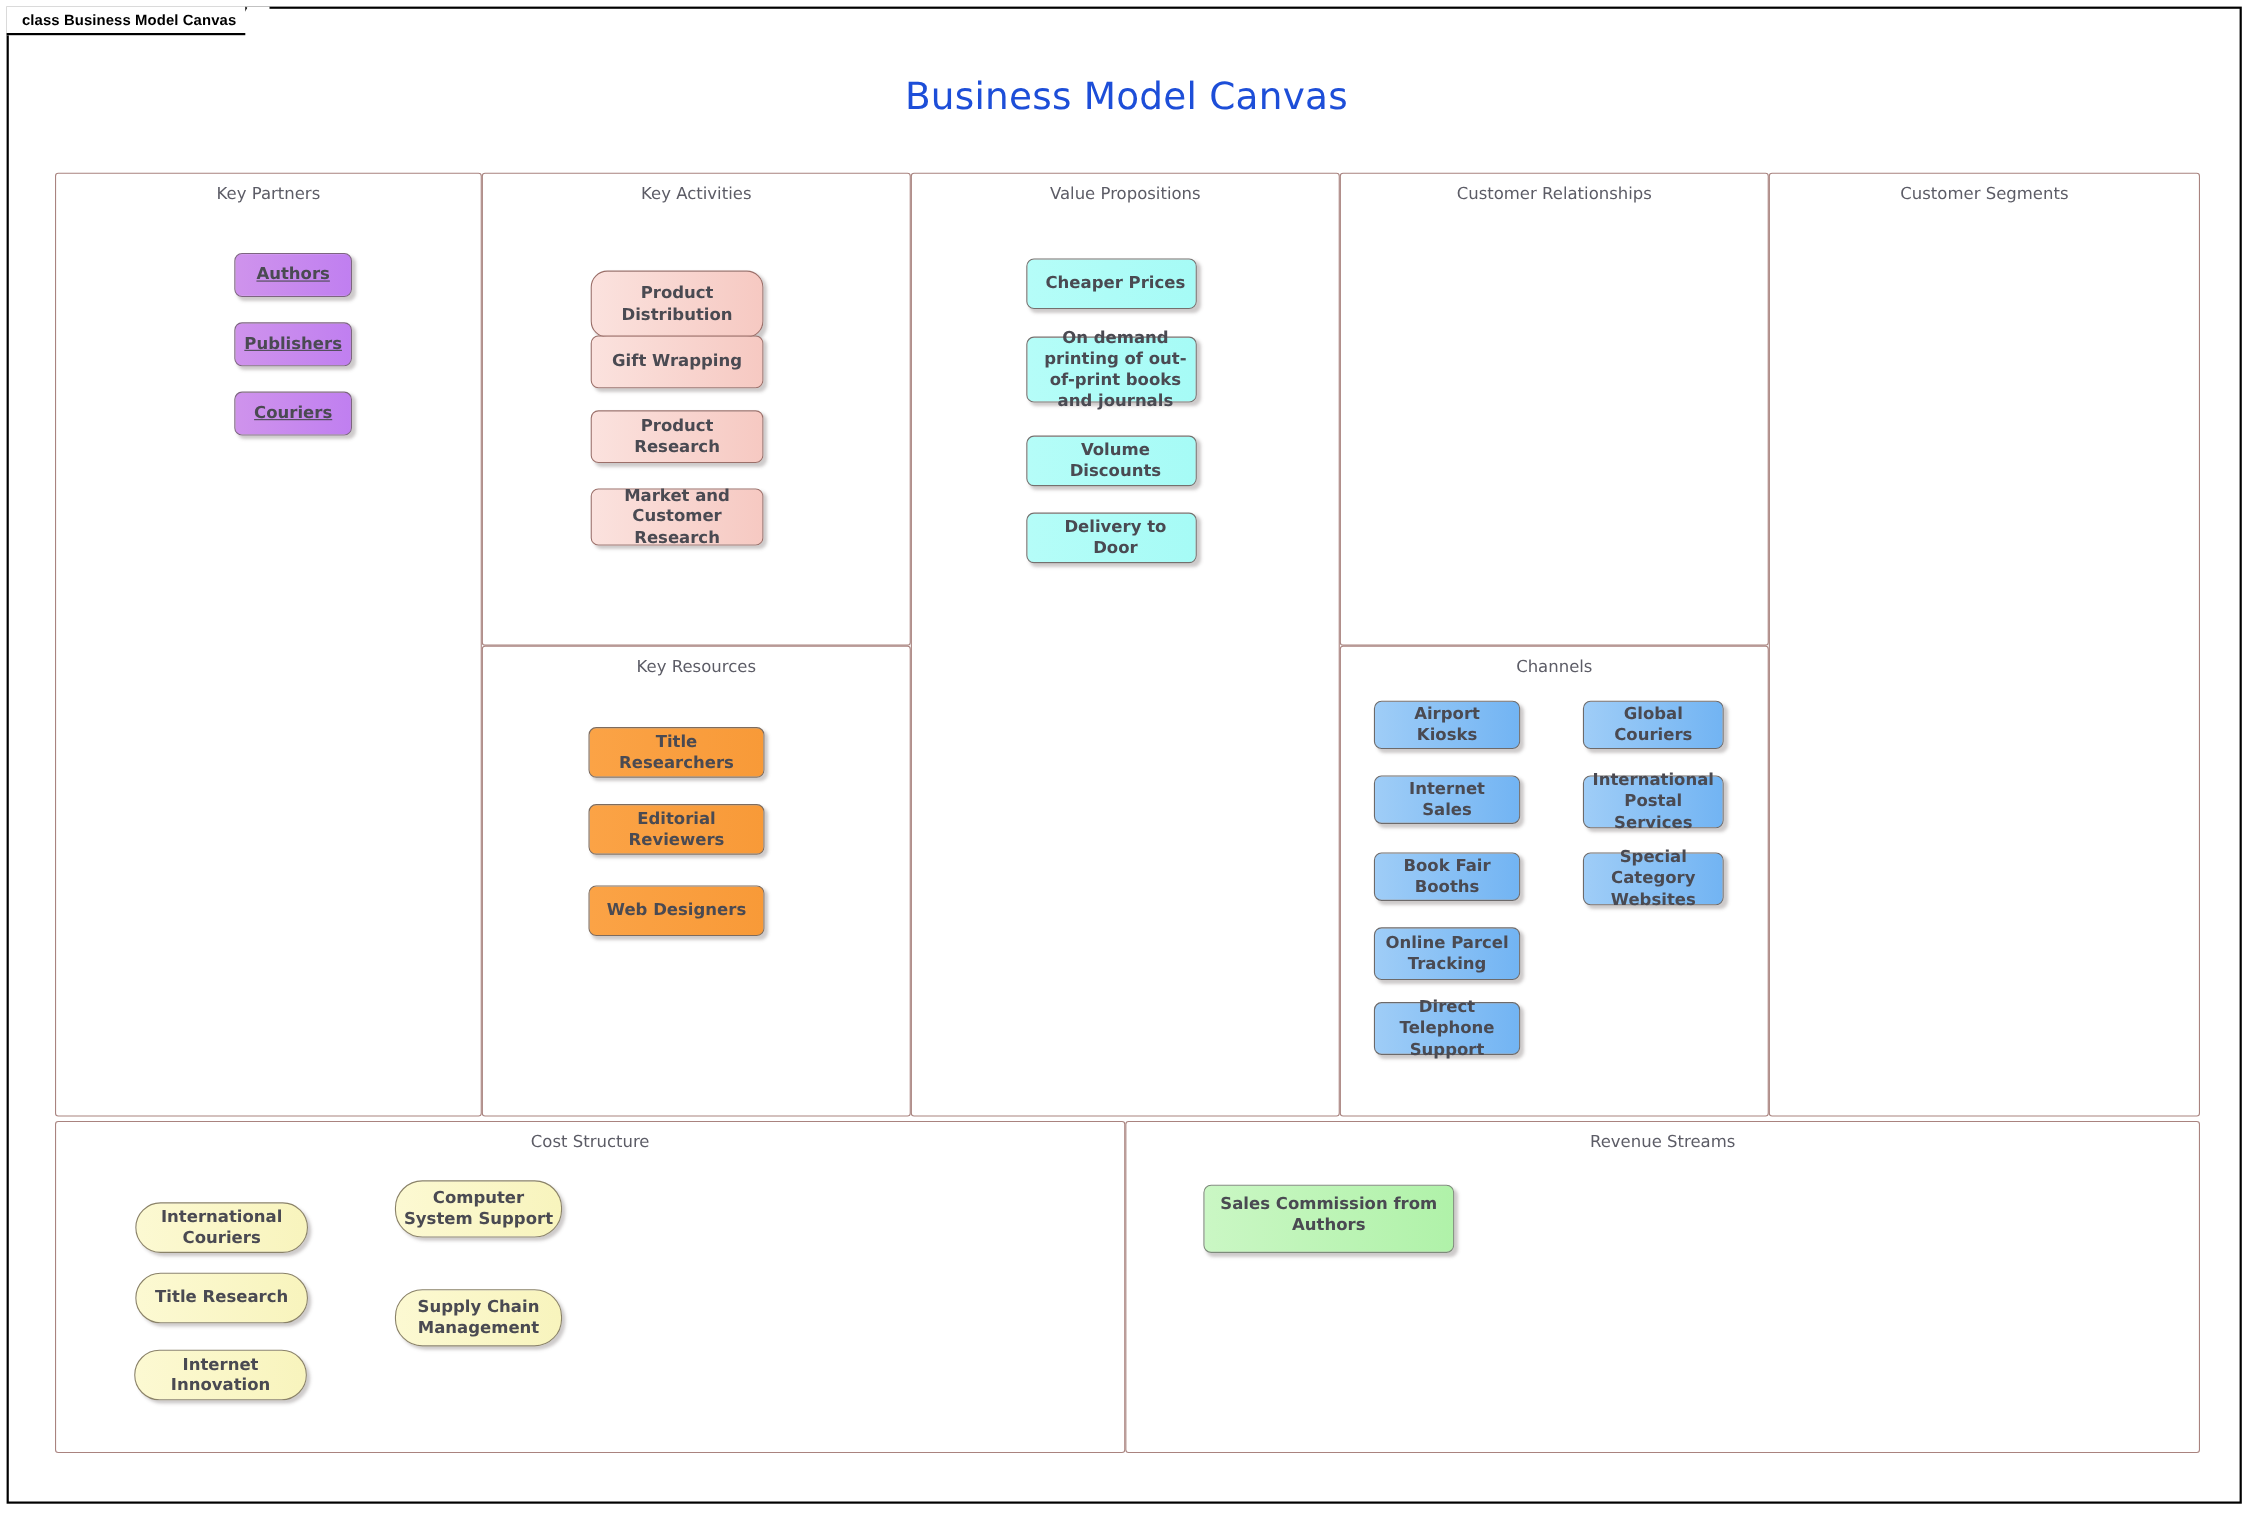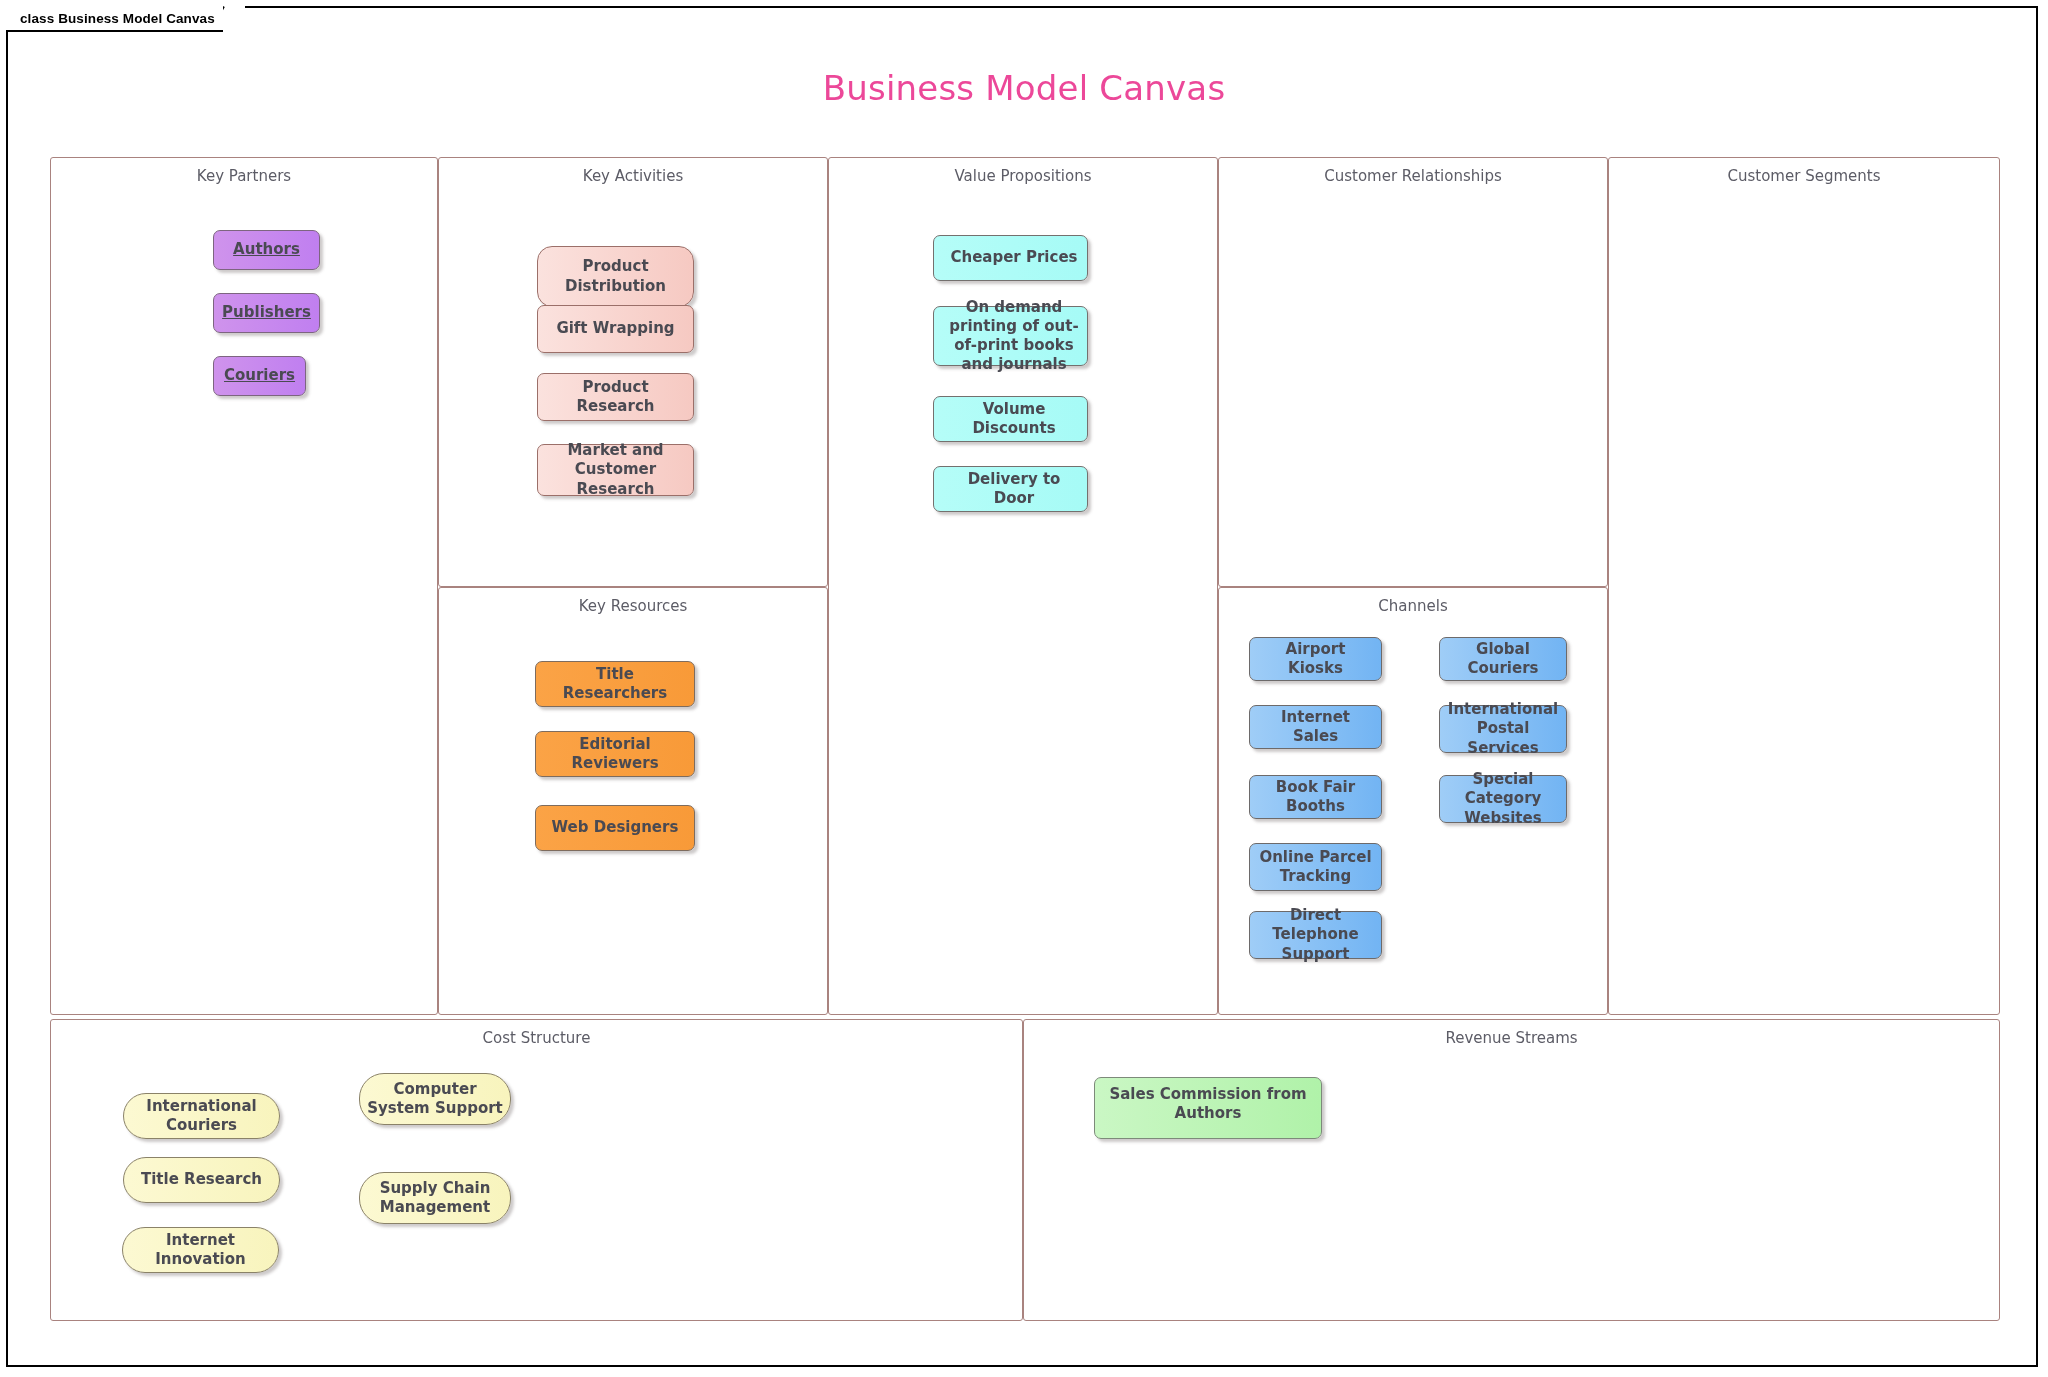--- a/index.html
+++ b/index.html
@@ -74,21 +74,21 @@
   }
 
   
   #canvas-title {
     position: absolute;
     left: 0;
     top: 68px;
     width: 2048px;
     text-align: center;
     font-size: 34px;
-    color: #ec4899;
+    color: #1d4ed8;
     font-family: "DejaVu Sans", sans-serif;
     font-weight: normal;
     letter-spacing: 0.2px;
   }
 
   
   .panel {
     position: absolute;
     border: 1.6px solid #a9837f;
     box-sizing: border-box;
@@ -149,21 +149,21 @@
   </div>
   <div class="tab-slant"></div>
 </div>
 
 <div id="canvas-title">Business Model Canvas</div>
 
 <div class="panel" style="left:50px; top:157px; width:388px; height:858px;">
   <div class="panel-title">Key Partners</div>
   <div class="node c-purple" style="left:162px; top:72px; width:107px; height:40px;">Authors</div>
   <div class="node c-purple" style="left:162px; top:135px; width:107px; height:40px;">Publishers</div>
-  <div class="node c-purple" style="left:162px; top:198px; width:93px; height:40px;">Couriers</div>
+  <div class="node c-purple" style="left:162px; top:198px; width:107px; height:40px;">Couriers</div>
 </div>
 
 <div class="panel" style="left:438px; top:157px; width:390px; height:430px;">
   <div class="panel-title">Key Activities</div>
   <div class="node c-pink" style="left:98px; top:88px; width:157px; height:61px;border-radius:15px;">Product Distribution</div>
   <div class="node c-pink" style="left:98px; top:147px; width:157px; height:48px;">Gift Wrapping</div>
   <div class="node c-pink" style="left:98px; top:215px; width:157px; height:48px;">Product Research</div>
   <div class="node c-pink" style="left:98px; top:286px; width:157px; height:52px;">Market and Customer Research</div>
 </div>
 

